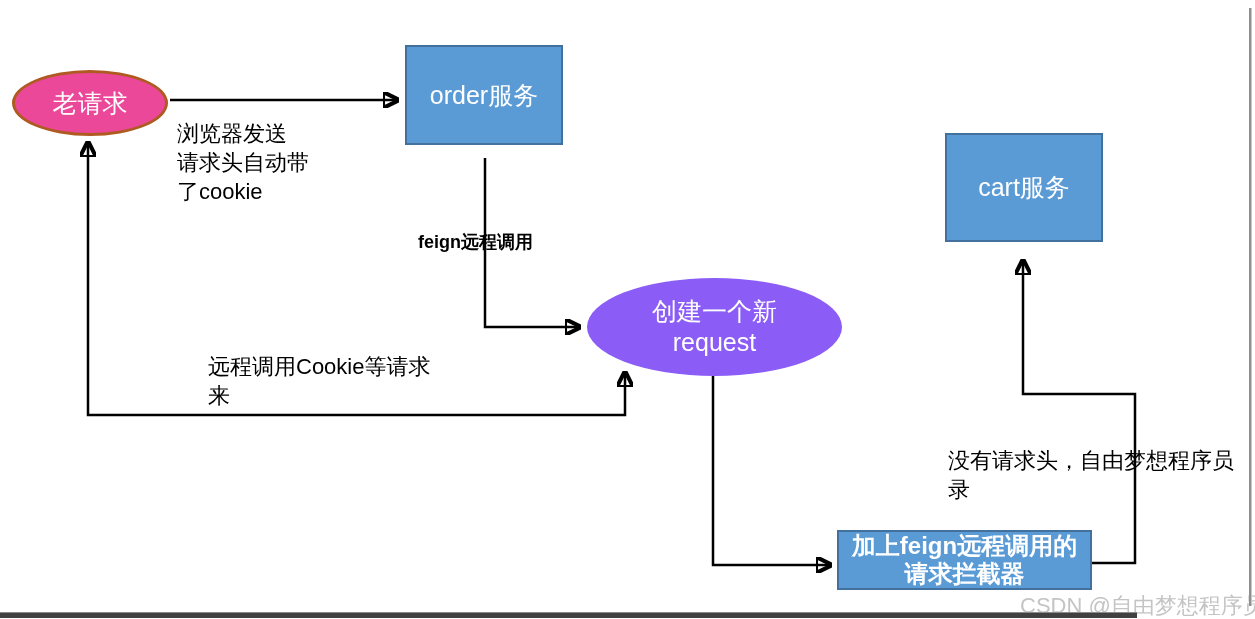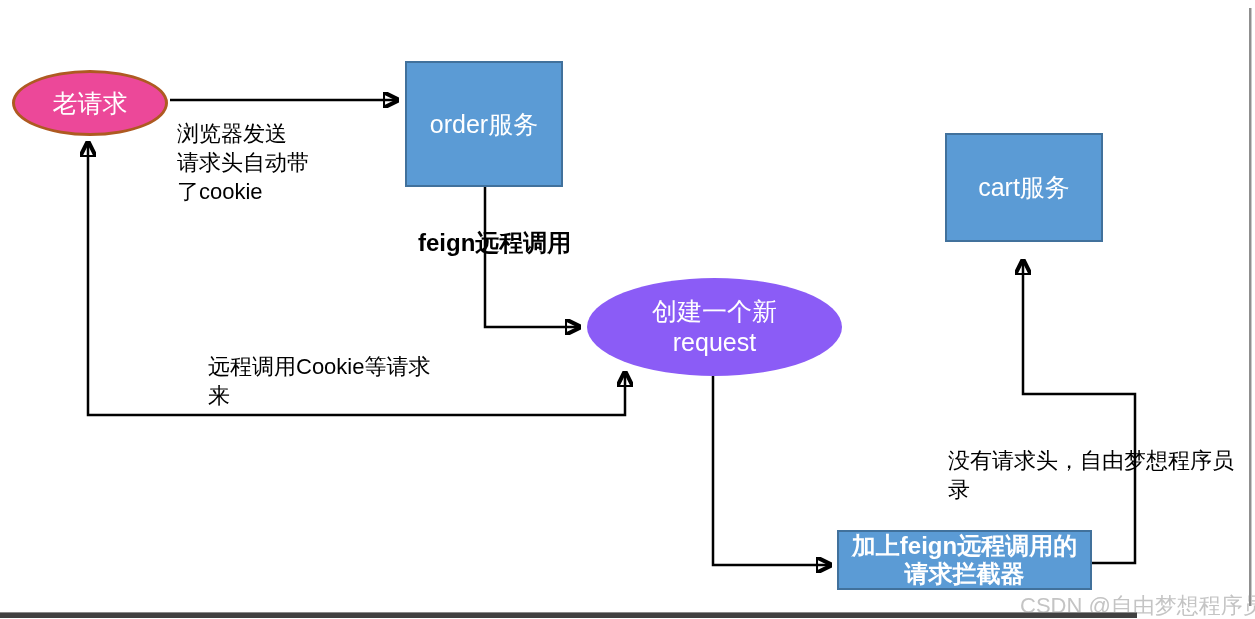--- a/index.html
+++ b/index.html
@@ -26,21 +26,21 @@
   
   .annotation {
     position: absolute;
     z-index: 2;
     color: #000000;
     font-size: 22px;
     line-height: 29px;
     white-space: nowrap;
   }
   .annotation div { white-space: nowrap; }
-  .annotation.bold { font-weight: bold; font-size: 24px; }
+  .annotation.bold { font-weight: bold; font-size: 18px; }
   
   .node {
     position: absolute;
     z-index: 3;
     display: flex;
     flex-direction: column;
     align-items: center;
     justify-content: center;
     color: #ffffff;
     font-size: 25px;
@@ -127,21 +127,21 @@
 
   <div class="annotation" style="left:948px; top:446px;">
     <div>没有请求头，自由梦想程序员</div>
     <div>录</div>
   </div>
 
   <div class="node ellipse-orange" style="left:12px; top:70px; width:156px; height:66px;">
     <span>老请求</span>
   </div>
 
-  <div class="node rect-blue" style="left:405px; top:61px; width:158px; height:126px;align-items:center;">
+  <div class="node rect-blue" style="left:405px; top:45px; width:158px; height:100px;align-items:center;">
     <span>order服务</span>
   </div>
 
   <div class="node ellipse-black" style="left:587px; top:278px; width:255px; height:98px;">
     <span>创建一个新</span>
     <span>request</span>
   </div>
 
   <div class="node rect-blue" style="left:945px; top:133px; width:158px; height:109px;">
     <span>cart服务</span>

